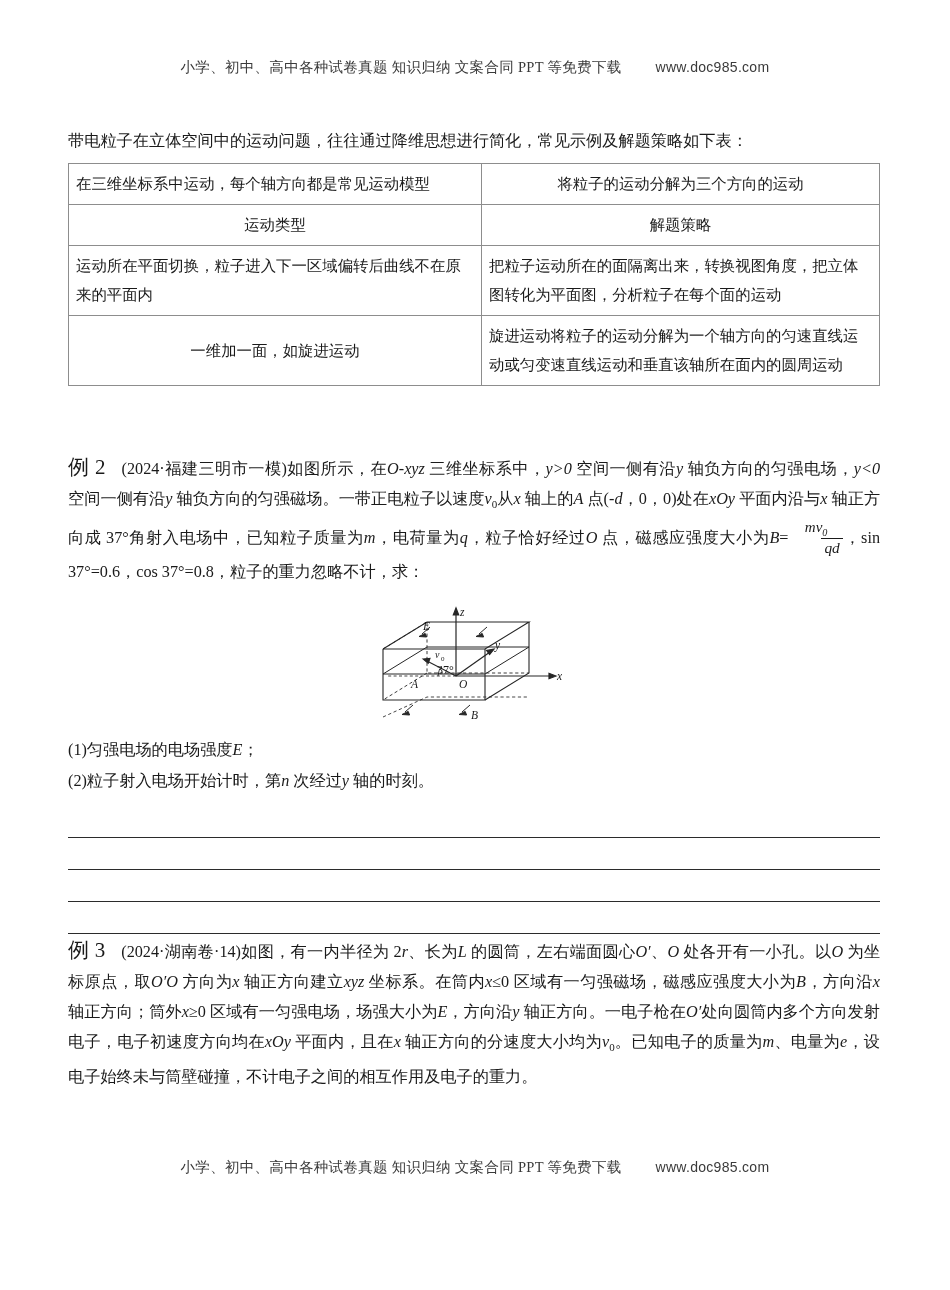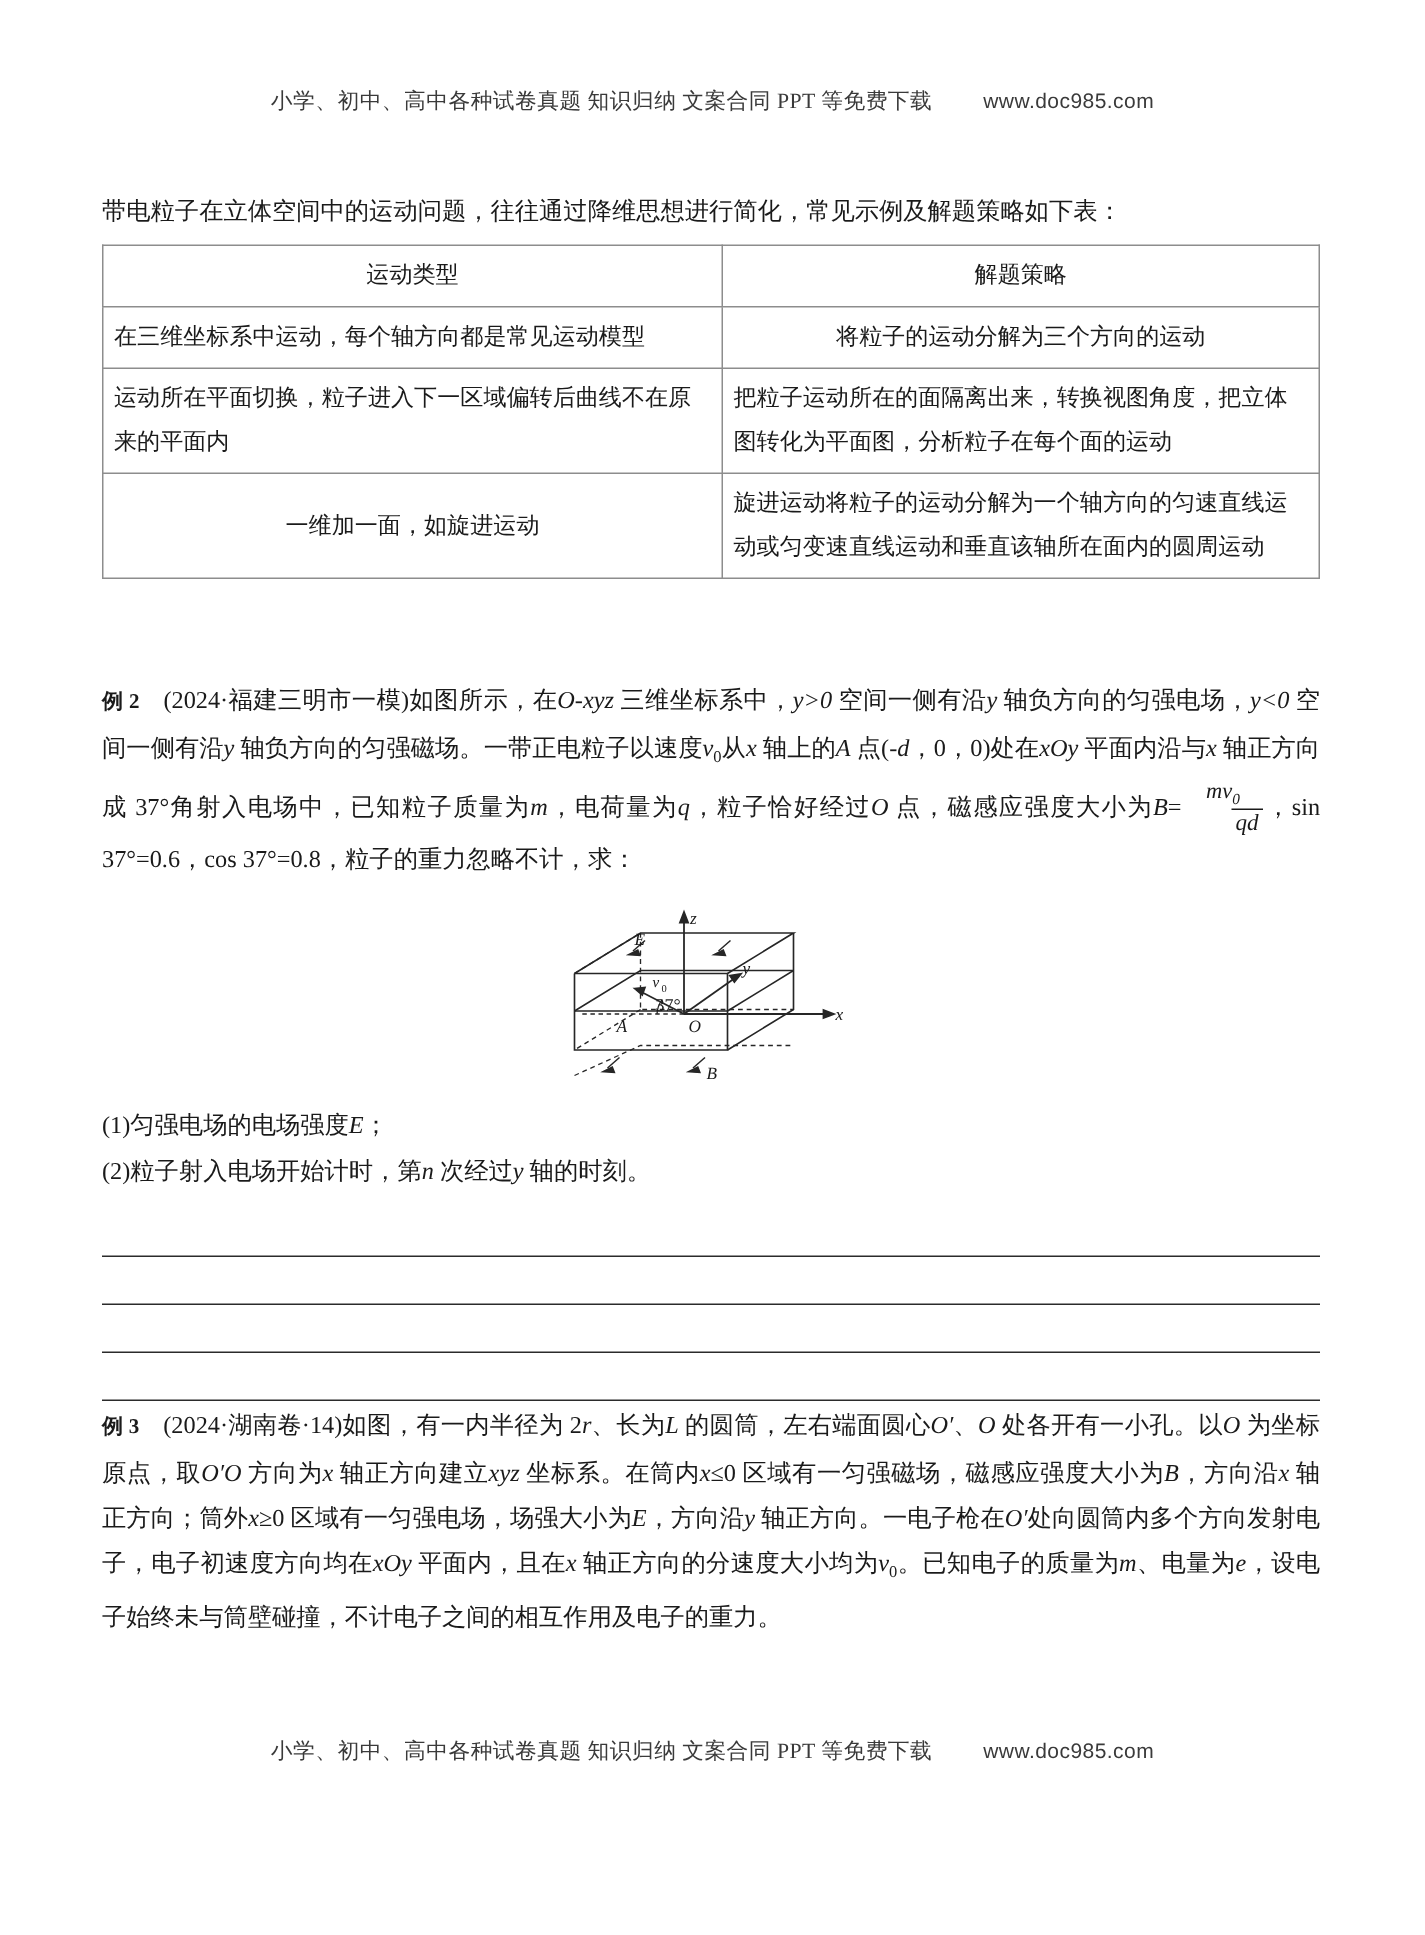--- a/index.html
+++ b/index.html
@@ -80,22 +80,22 @@
     top: 452px;
     width: 812px;
   }
   .ex3 {
     position: absolute;
     left: 68px;
     top: 935px;
     width: 812px;
   }
   .exlabel {
-    font-weight: bold;
-    font-size: 14px;
+    font-weight: normal;
+    font-size: 21px;
   }
   .exgap { display: inline-block; width: 16px; }
 
   i, .it { font-style: italic; }
 
   
   .frac {
     display: inline-block;
     vertical-align: -0.62em;
     text-align: center;
@@ -159,26 +159,26 @@
     <span>小学、初中、高中各种试卷真题 知识归纳 文案合同 PPT 等免费下载</span><span class="url">www.doc985.com</span>
   </div>
 
   <div class="intro">
     <p class="para">带电粒子在立体空间中的运动问题，往往通过降维思想进行简化，常见示例及解题策略如下表：</p>
   </div>
 
   <table class="strategy">
     <tbody>
       <tr>
+        <td class="col-a left">在三维坐标系中运动，每个轴方向都是常见运动模型</td>
+        <td class="center">将粒子的运动分解为三个方向的运动</td>
+      </tr>
+      <tr>
         <td class="col-a center">运动类型</td>
         <td class="center">解题策略</td>
-      </tr>
-      <tr>
-        <td class="col-a left">在三维坐标系中运动，每个轴方向都是常见运动模型</td>
-        <td class="center">将粒子的运动分解为三个方向的运动</td>
       </tr>
       <tr>
         <td class="col-a left">运动所在平面切换，粒子进入下一区域偏转后曲线不在原来的平面内</td>
         <td class="left">把粒子运动所在的面隔离出来，转换视图角度，把立体图转化为平面图，分析粒子在每个面的运动</td>
       </tr>
       <tr>
         <td class="col-a center">一维加一面，如旋进运动</td>
         <td class="left">旋进运动将粒子的运动分解为一个轴方向的匀速直线运动或匀变速直线运动和垂直该轴所在面内的圆周运动</td>
       </tr>
     </tbody>

